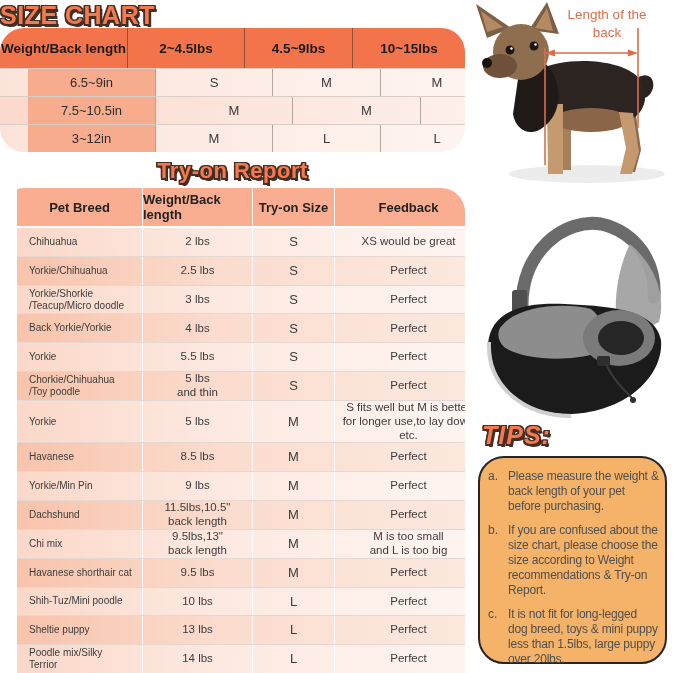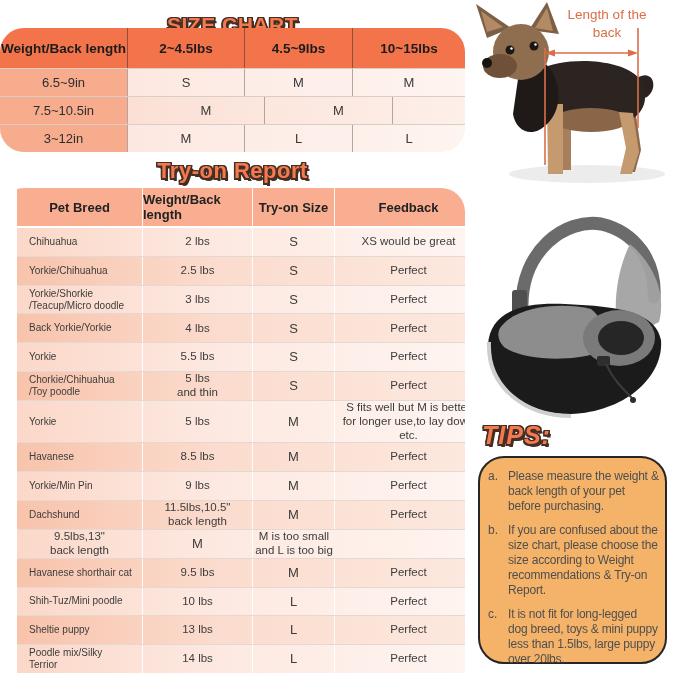--- a/index.html
+++ b/index.html
@@ -10,36 +10,36 @@
   
   .outline-title{
     font-weight:800; color:var(--accent,#F4794F); letter-spacing:0.5px;
     text-shadow:
       -1.5px -1.5px 0 var(--title-outline,#452e23),  1.5px -1.5px 0 var(--title-outline,#452e23),
       -1.5px  1.5px 0 var(--title-outline,#452e23),  1.5px  1.5px 0 var(--title-outline,#452e23),
        0 -1.5px 0 var(--title-outline,#452e23), 0 1.5px 0 var(--title-outline,#452e23),
       -1.5px 0 0 var(--title-outline,#452e23), 1.5px 0 0 var(--title-outline,#452e23),
        2.5px 2.5px 0 var(--title-outline,#452e23);
   }
-  .sc-title { position:absolute; left:0; top:13px; width:465px; text-align:center; font-size:21px; }
+  .sc-title { position:absolute; left:0; top:1px; width:465px; text-align:left; font-size:25px; }
   .tr-title { position:absolute; left:0; top:158px; width:465px; text-align:center; font-size:22px; }
   .tips-title { position:absolute; left:482px; top:421px; font-size:25px; font-style:italic; letter-spacing:1px; }
 
   
   .sc-table{ position:absolute; left:0; top:28px; width:465px; height:124px;
              border-radius:24px; overflow:hidden; }
   .sc-header-row{ display:grid; grid-template-columns:128px 117px 108px 112px; height:40px;
                   background:var(--chart-header,#F3744B); }
   .sc-hcell{ display:flex; align-items:center; justify-content:center;
              font-size:13.5px; font-weight:700; color:#1c1c1c;
              border-right:1px solid rgba(60,50,45,.55); }
   .sc-hcell:last-child{ border-right:none; }
   .sc-body{ height:84px; }
   .sc-row{ display:grid; grid-template-columns:128px 117px 108px 112px; height:28px;
-           border-top:1px solid #d8cdc7; }
+           border-top:1px solid #d8cdc7;padding-left:28px; }
   .sc-row.odd  { background:linear-gradient(90deg,#FCE3D9 0%,#FDEDE7 55%,#FEF4F0 100%); }
   .sc-row.even { background:linear-gradient(90deg,#FBD9CC 0%,#FCE6DD 55%,#FDEFE9 100%);gap:20px; }
   .sc-cell{ display:flex; align-items:center; justify-content:center; font-size:13px; color:#3a3a3a;
             border-right:1px solid #b3a69f; }
   .sc-cell:last-child{ border-right:none; }
   .sc-label{ background:var(--chart-label-col,#F8AC8E); color:#2e2e2e; }
 
   
   .tr-table{ position:absolute; left:0; top:188px; width:465px; height:485px;
              border-radius:24px 24px 0 0; overflow:hidden; display:flex; flex-direction:column;padding-left:17px; }
@@ -180,20 +180,21 @@
           <div class="tr-cell tr-feedback">Perfect</div>
         </div>
         <div class="tr-row even">
           <div class="tr-cell tr-breed">Dachshund</div>
           <div class="tr-cell tr-weight">11.5lbs,10.5"
 back length</div>
           <div class="tr-cell tr-size">M</div>
           <div class="tr-cell tr-feedback">Perfect</div>
         </div>
         <div class="tr-row odd">
+          <div class="tr-cell tr-breed">Chi mix</div>
           <div class="tr-cell tr-weight">9.5lbs,13"
 back length</div>
           <div class="tr-cell tr-size">M</div>
           <div class="tr-cell tr-feedback">M is too small
 and L is too big</div>
         </div>
         <div class="tr-row even">
           <div class="tr-cell tr-breed">Havanese shorthair cat</div>
           <div class="tr-cell tr-weight">9.5 lbs</div>
           <div class="tr-cell tr-size">M</div>

